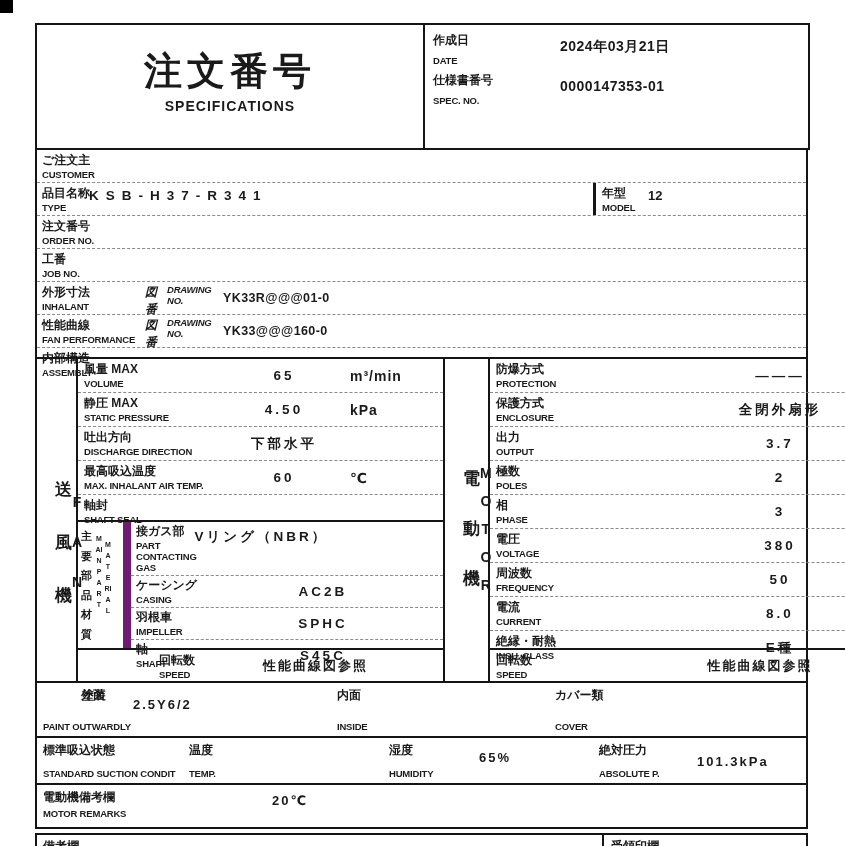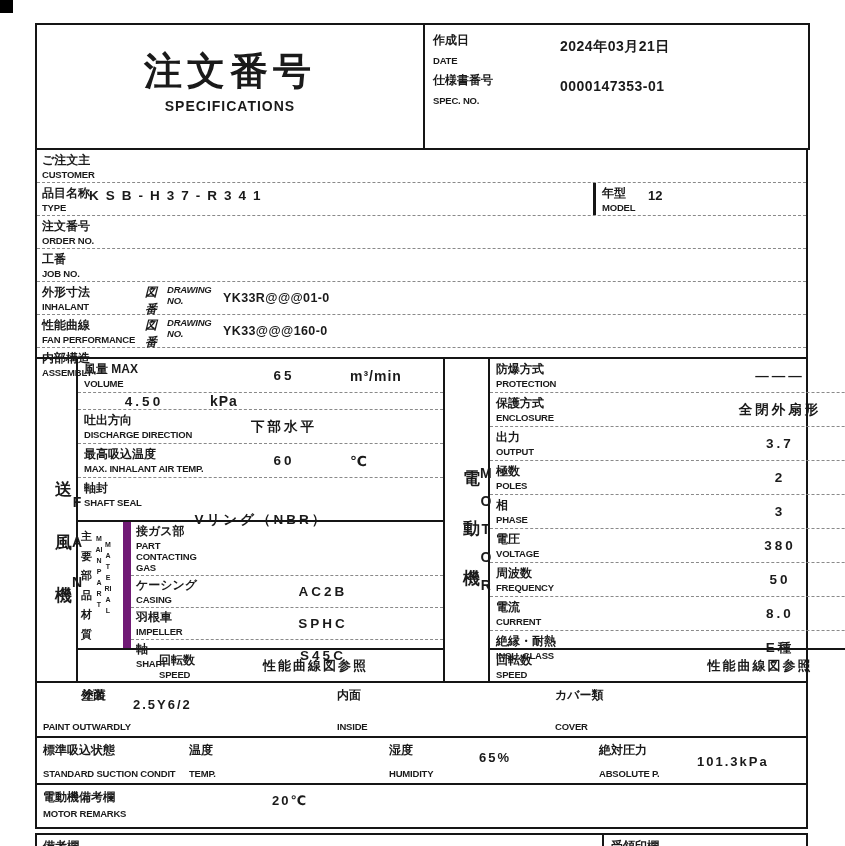--- a/index.html
+++ b/index.html
@@ -184,20 +184,24 @@
       <div class="fan-rows">
         <div class="frow">
           <div class="lblblk">
               <span class="jp">風量 MAX</span>
               <span class="en">VOLUME</span>
             </div>
           <span class="fval">65</span>
           <span class="funit">m³/min</span>
         </div>
         <div class="frow">
+          <div class="lblblk">
+              <span class="jp">静圧 MAX</span>
+              <span class="en">STATIC PRESSURE</span>
+            </div>
           <span class="fval">4.50</span>
           <span class="funit">kPa</span>
         </div>
         <div class="frow">
           <div class="lblblk">
               <span class="jp">吐出方向</span>
               <span class="en">DISCHARGE DIRECTION</span>
             </div>
           <span class="fval">下部水平</span>
           <span class="funit"></span>

